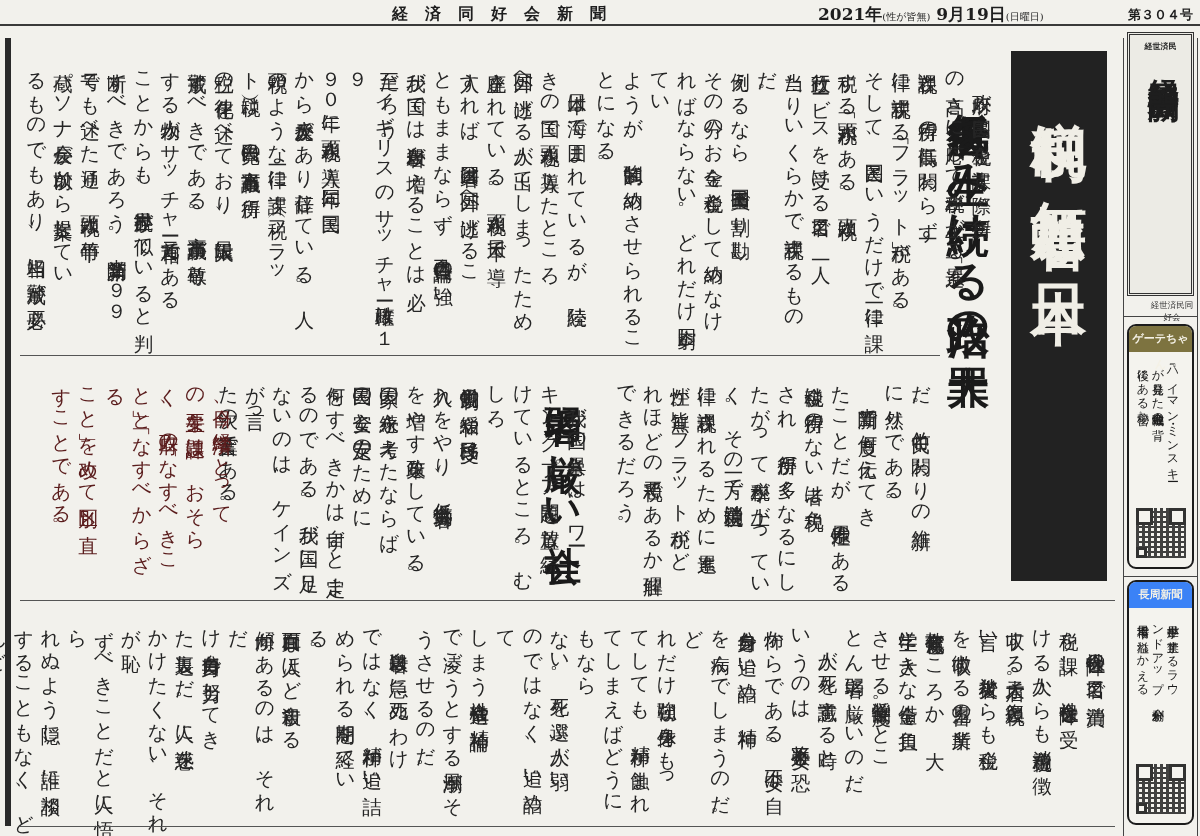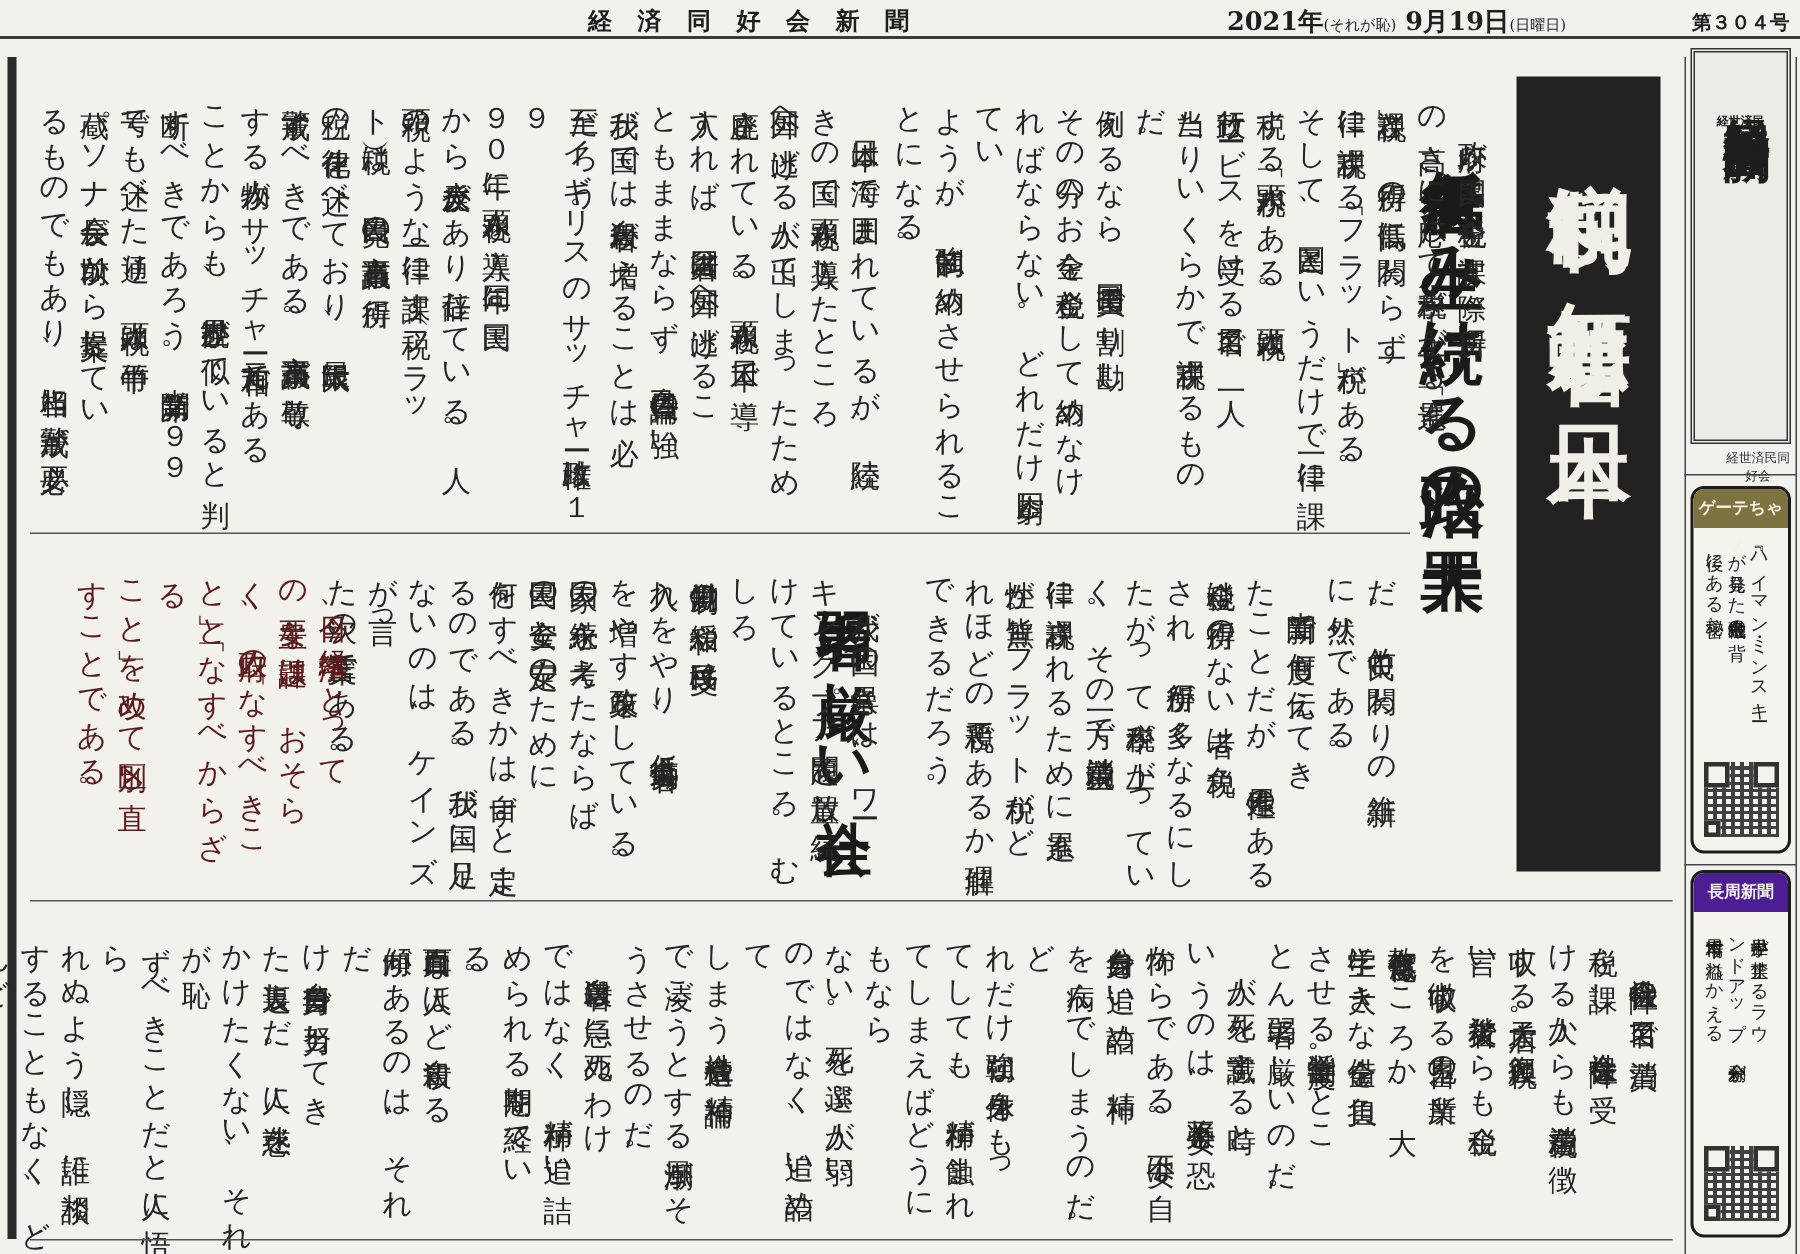--- a/index.html
+++ b/index.html
@@ -65,21 +65,21 @@
   
   .sidebar { position: absolute; left: 1115px; top: 28px; width: 85px; height: 808px; }
   .sidebar .vline-l { position: absolute; left: 8px; top: 10px; width: 1px; height: 798px; background: #444; }
   .sidebar .vline-r { position: absolute; left: 82px; top: 10px; width: 1px; height: 798px; background: #444; }
   .logo-box {
     position: absolute; left: 12px; top: 4px; width: 67px; height: 264px;
     border: 3px double #333; background: #ecebe5;
   }
   .logo-box .small {
     position: absolute; left: 0; right: 0; top: 6px; text-align: center;
-    font-size: 8px; font-weight: bold; margin-top: 34px;
+    font-size: 8px; font-weight: bold;
   }
   .logo-box .big {
     position: absolute; left: 14px; top: 20px; writing-mode: vertical-rl;
     font-family: "DejaVu Serif", serif; font-weight: bold; font-size: 31px;
     letter-spacing: 2px; line-height: 40px;
   }
   .sidebar .org {
     position: absolute; left: 10px; top: 272px; width: 70px; text-align: center;
     font-family: "DejaVu Sans", sans-serif; font-size: 8.5px; color: #333; padding-left: 24px;
   }
@@ -110,21 +110,21 @@
   .qr::before { left: 0; top: 0; }
   .qr::after { right: 0; top: 0; }
   .qr .corner { position: absolute; left: 0; bottom: 0; width: 11px; height: 11px; border: 3px solid #111; background: #f4f3ee; }
 </style>
 </head>
 <body>
 
 <div class="masthead">
   <span class="paper-name">経済同好会新聞</span>
   <span class="date">
-    <span>2021年</span><small>(それが恥)</small><span> 9月19日</span><small>(日曜日)</small>
+    <span>2021年</span><small>(性が皆無)</small><span> 9月19日</span><small>(日曜日)</small>
   </span>
   <span class="issue">第３０４号</span>
 </div>
 
 <div class="left-bar"></div>
 
 <div class="headline-box">税制に無頓着な日本</div>
 <div class="subhead main">低所得者を生み続ける政治の大罪</div>
 
 <div class="vtext" style="left:592px; top:58px; height:290px;">　政府が国民に税金を課す際、所得
@@ -260,21 +260,21 @@
 が発見した金融危機の背
 後にある秘密』</div>
     <div class="qr" style="top:182px;">
         <span class="corner"></span>
       </div>
   </div>
 
   <div class="sep" style="top:548px;"></div>
 
   <div class="ad-card" style="top:552px; height:245px;">
-    <div class="hdr" style="background:#4c1d95;">長周新聞</div>
+    <div class="hdr" style="background:#3b82f6;">長周新聞</div>
     <div class="body">世界中が禁止するラウ
 ンドアップ　余剰分が
 日本市場で溢れかえる</div>
     <div class="qr" style="top:182px;">
         <span class="corner"></span>
       </div>
   </div>
 </div>
 
 </body></html>

